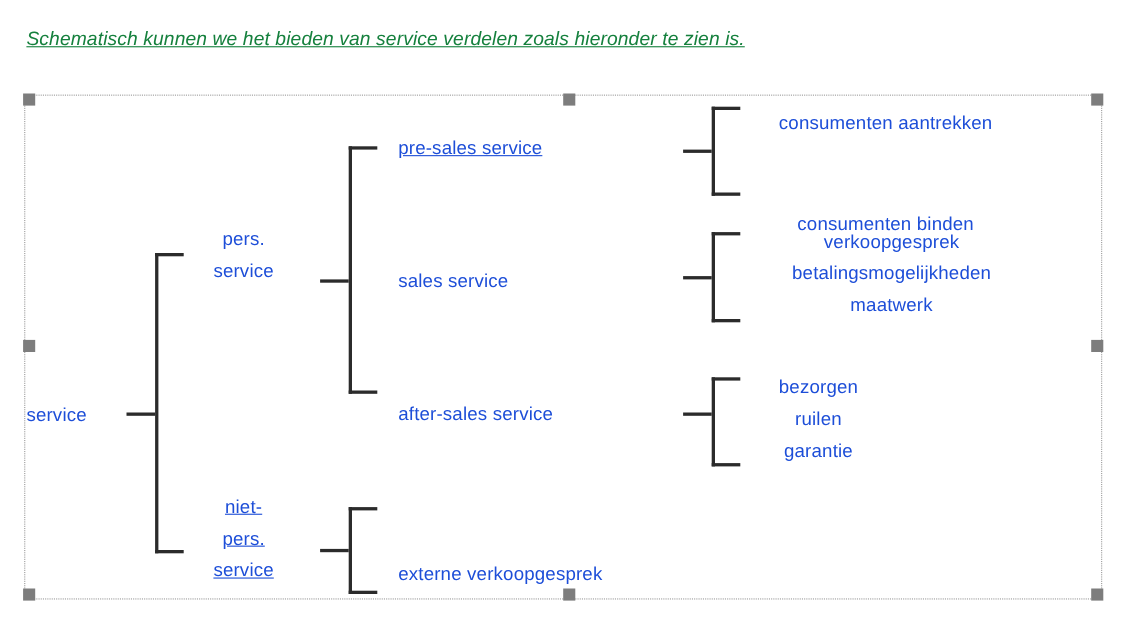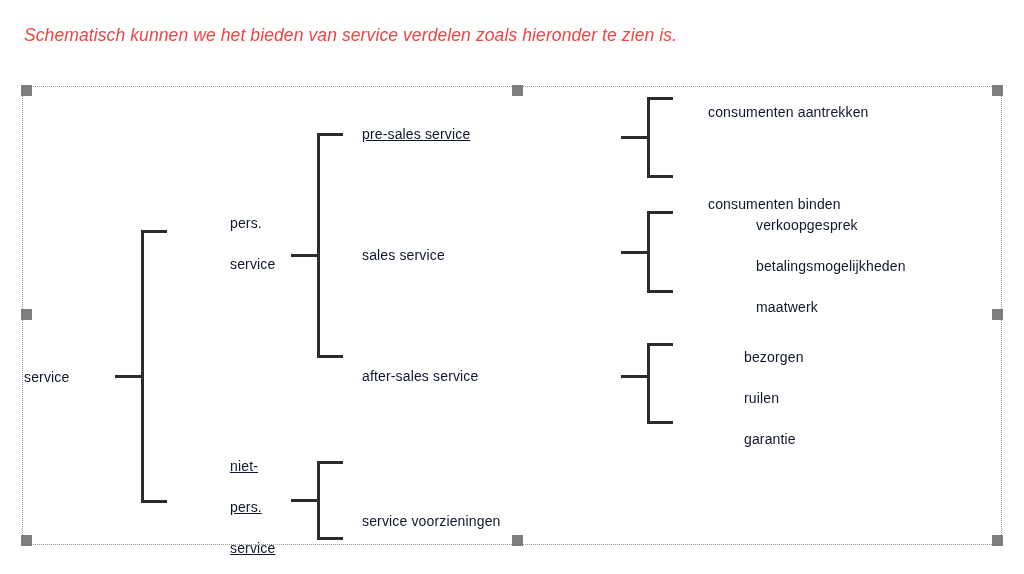--- a/index.html
+++ b/index.html
@@ -18,23 +18,24 @@
   }
 
   
   #intro-text {
     position: absolute;
     left: 24px;
     top: 24px;
     font-style: italic;
     font-size: 17.5px;
     line-height: 22px;
-    color: #ef4444;
+    color: #15803d;
     white-space: nowrap;
     letter-spacing: 0.1px;
+    text-decoration: underline;
   }
 
   
   #diagram-object {
     position: absolute;
     left: 22px;
     top: 86px;
     width: 980px;
     height: 459px;
     background: #ffffff;
@@ -70,32 +71,32 @@
     position: absolute;
     left: 0;
     top: 0;
     width: 980px;
     height: 459px;
   }
 
   
   .node-label {
     position: absolute;
-    font-size: 14px;
+    font-size: 17px;
     line-height: 29px;
-    color: #0f172a;
+    color: #1d4ed8;
     white-space: pre;
     letter-spacing: 0.15px;
+    text-align: center;
   }
   .node-label.loose {
     line-height: 46px;
   }
   .node-label.stack {
-    line-height: 41px;
-    margin-left: 36px;
+    line-height: 29px;
   }
 
   
   .bracket {
     position: absolute;
   }
   .bracket .spine {
     position: absolute;
     left: 0;
     top: 0;
@@ -192,21 +193,21 @@
 garantie</div>
 
     <div class="bracket" style="left:295px; top:375px; height:79px;">
       <div class="spine"></div>
       <div class="arm top"></div>
       <div class="arm bottom"></div>
       <div class="stub" style="top:38px;"></div>
     </div>
 
 
-    <div class="node-label" style="left:340px; top:421px;">service voorzieningen</div>
+    <div class="node-label" style="left:340px; top:421px;">externe verkoopgesprek</div>
 
   </div>
 
   <div id="selection-frame"></div>
 
   <div class="handle tl"></div>
   <div class="handle tm"></div>
   <div class="handle tr"></div>
   <div class="handle ml"></div>
   <div class="handle mr"></div>

